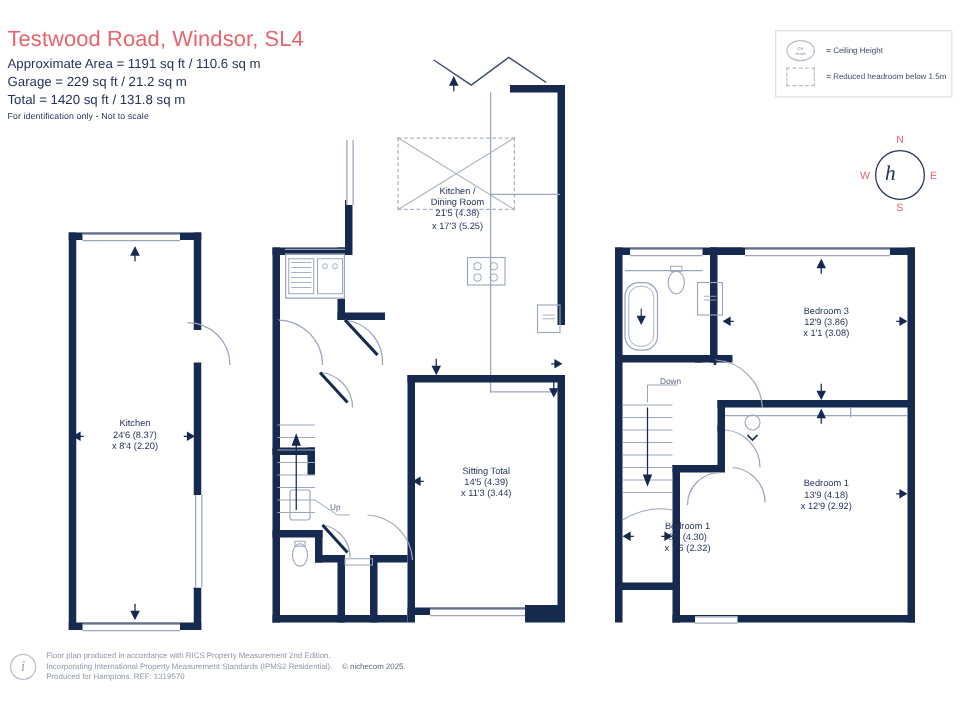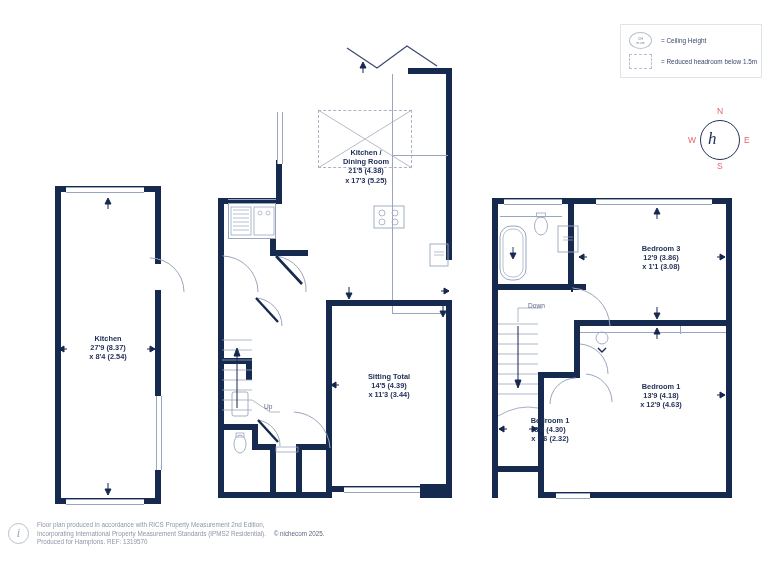--- a/index.html
+++ b/index.html
@@ -65,31 +65,38 @@
 
   
   .wall{position:absolute;background:#16294f;}
   .thinwall{position:absolute;background:#9aa6bd;}
   .winline{position:absolute;background:#ffffff;border-top:1px solid #9aa6bd;border-bottom:1px solid #9aa6bd;}
   .winline-v{position:absolute;background:#ffffff;border-left:1px solid #9aa6bd;border-right:1px solid #9aa6bd;}
   .dashbox{position:absolute;border:1px dashed #aab2c4;box-sizing:border-box;}
   .fixture{position:absolute;border:1px solid #9aa6bd;background:#fff;box-sizing:border-box;}
 
   .room-label{position:absolute;text-align:center;font-size:7.4px;line-height:9.2px;color:#23325a;white-space:nowrap;}
-  .room-label .nm{display:block;font-weight:bold;}
+  .room-label .nm{display:block;}
   .small-label{position:absolute;font-size:6.6px;color:#5e6882;}
 
   .dimarrow{position:absolute;}
   svg{overflow:visible;display:block;}
 </style>
 </head>
 <body>
 
 <div class="plan-root">
 
+  <div id="header">
+    <div id="title">Testwood Road, Windsor, SL4</div>
+    <div class="area-line">Approximate Area = 1191 sq ft / 110.6 sq m</div>
+    <div class="area-line">Garage = 229 sq ft / 21.2 sq m</div>
+    <div class="area-line">Total = 1420 sq ft / 131.8 sq m</div>
+    <div id="disclaimer">For identification only - Not to scale</div>
+  </div>
 
   <div id="legend">
     <div class="legend-row" id="legend-row-ceiling">
       <div class="ch-badge">
         <span>CH</span>
         <span>m.cm</span>
       </div>
       <div class="legend-text">= Ceiling Height</div>
     </div>
     <div class="legend-row" id="legend-row-headroom">
@@ -135,22 +142,22 @@
       </svg>
       <svg class="dimarrow" style="left:103px;top:196px;width:10px;height:16px;">
         <path d="M5,13 L5,5 M5,2 L2,8 L8,8 Z" fill="#16294f" stroke="#16294f" stroke-width="1"></path>
       </svg>
       <svg class="dimarrow" style="left:103px;top:482px;width:10px;height:16px;">
         <path d="M5,1 L5,9 M5,13 L2,7 L8,7 Z" fill="#16294f" stroke="#16294f" stroke-width="1"></path>
       </svg>
 
       <div class="room-label" style="left:63px;top:334px;width:90px;">
         <span class="nm">Kitchen</span>
-        <span class="nm">27'9 (8.37)</span>
-        <span class="nm">x 8'4 (2.54)</span>
+        <span class="nm">24'6 (8.37)</span>
+        <span class="nm">x 8'4 (2.20)</span>
       </div>
     </div>
 
     <div>
 
       <svg style="position:absolute;left:345px;top:44px;width:115px;height:30px;">
         <path d="M2,4 L32,24 L62,2 L92,22" fill="none" stroke="#3a4a70" stroke-width="1.2"></path>
       </svg>
       <svg class="dimarrow" style="left:358px;top:60px;width:10px;height:16px;">
         <path d="M5,13 L5,5 M5,2 L2,8 L8,8 Z" fill="#16294f" stroke="#16294f" stroke-width="1"></path>
@@ -385,21 +392,21 @@
 
       <div class="room-label" style="left:612px;top:244px;width:98px;">
         <span class="nm">Bedroom 3</span>
         <span class="nm">12'9 (3.86)</span>
         <span class="nm">x 1'1 (3.08)</span>
       </div>
 
       <div class="room-label" style="left:612px;top:382px;width:98px;">
         <span class="nm">Bedroom 1</span>
         <span class="nm">13'9 (4.18)</span>
-        <span class="nm">x 12'9 (4.63)</span>
+        <span class="nm">x 12'9 (2.92)</span>
       </div>
 
       <div class="room-label" style="left:504px;top:416px;width:92px;">
         <span class="nm">Bedroom 1</span>
         <span class="nm">8'9 (4.30)</span>
         <span class="nm">x 7'6 (2.32)</span>
       </div>
     </div>
 
   </div>

